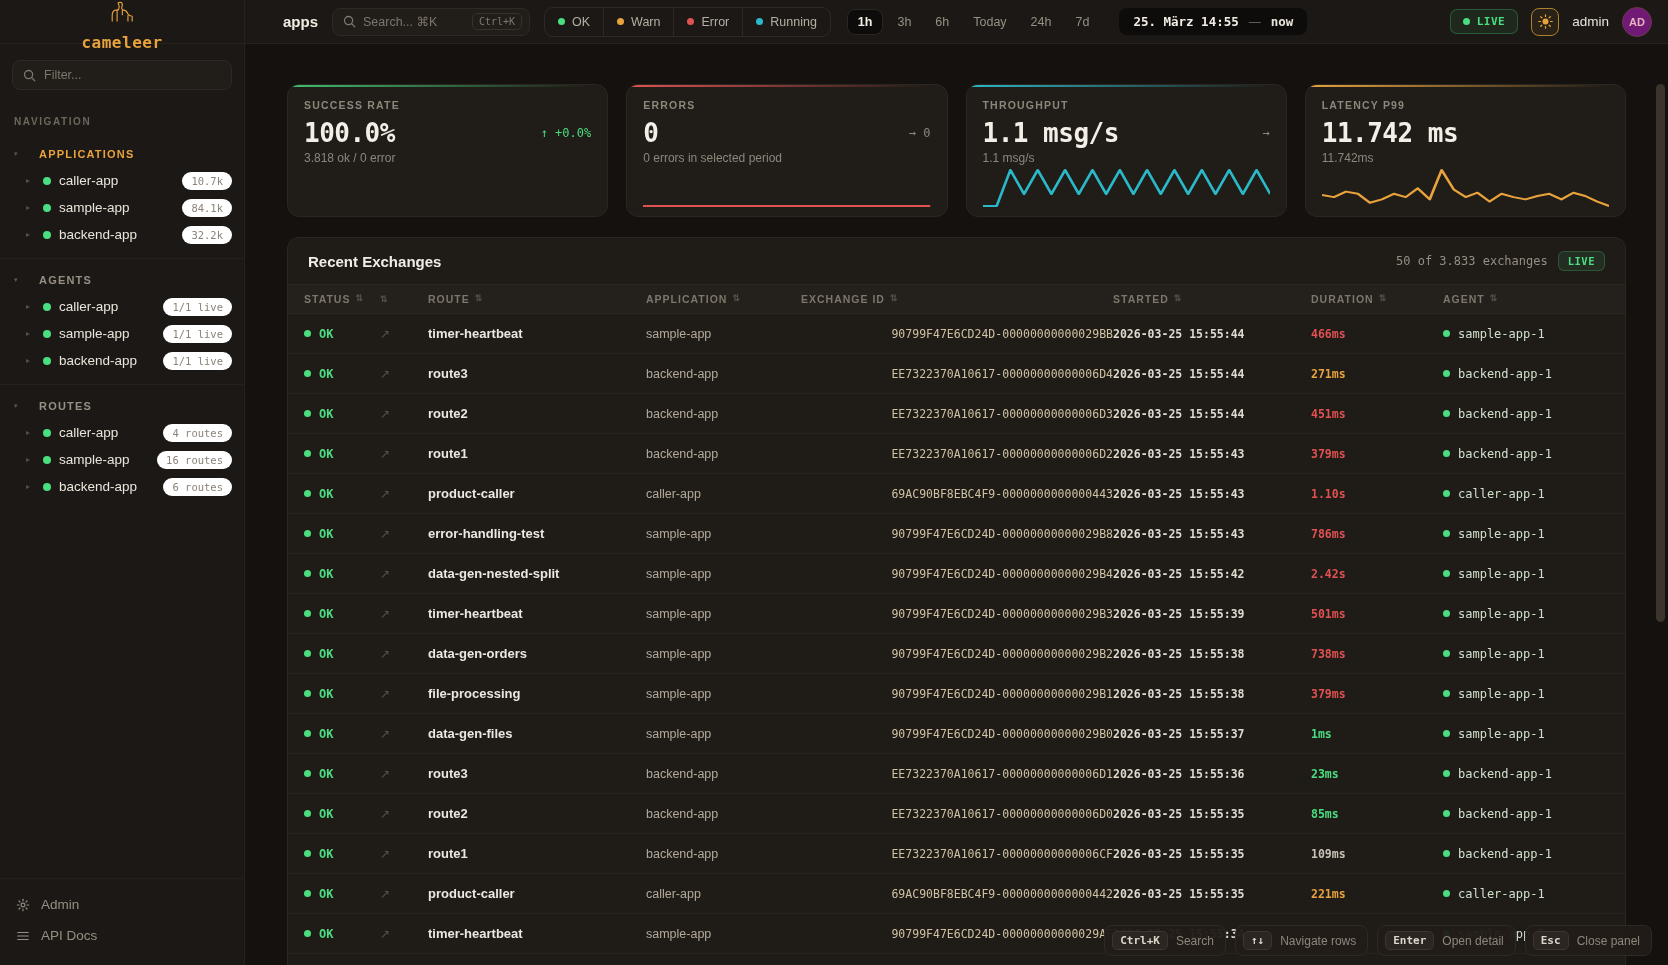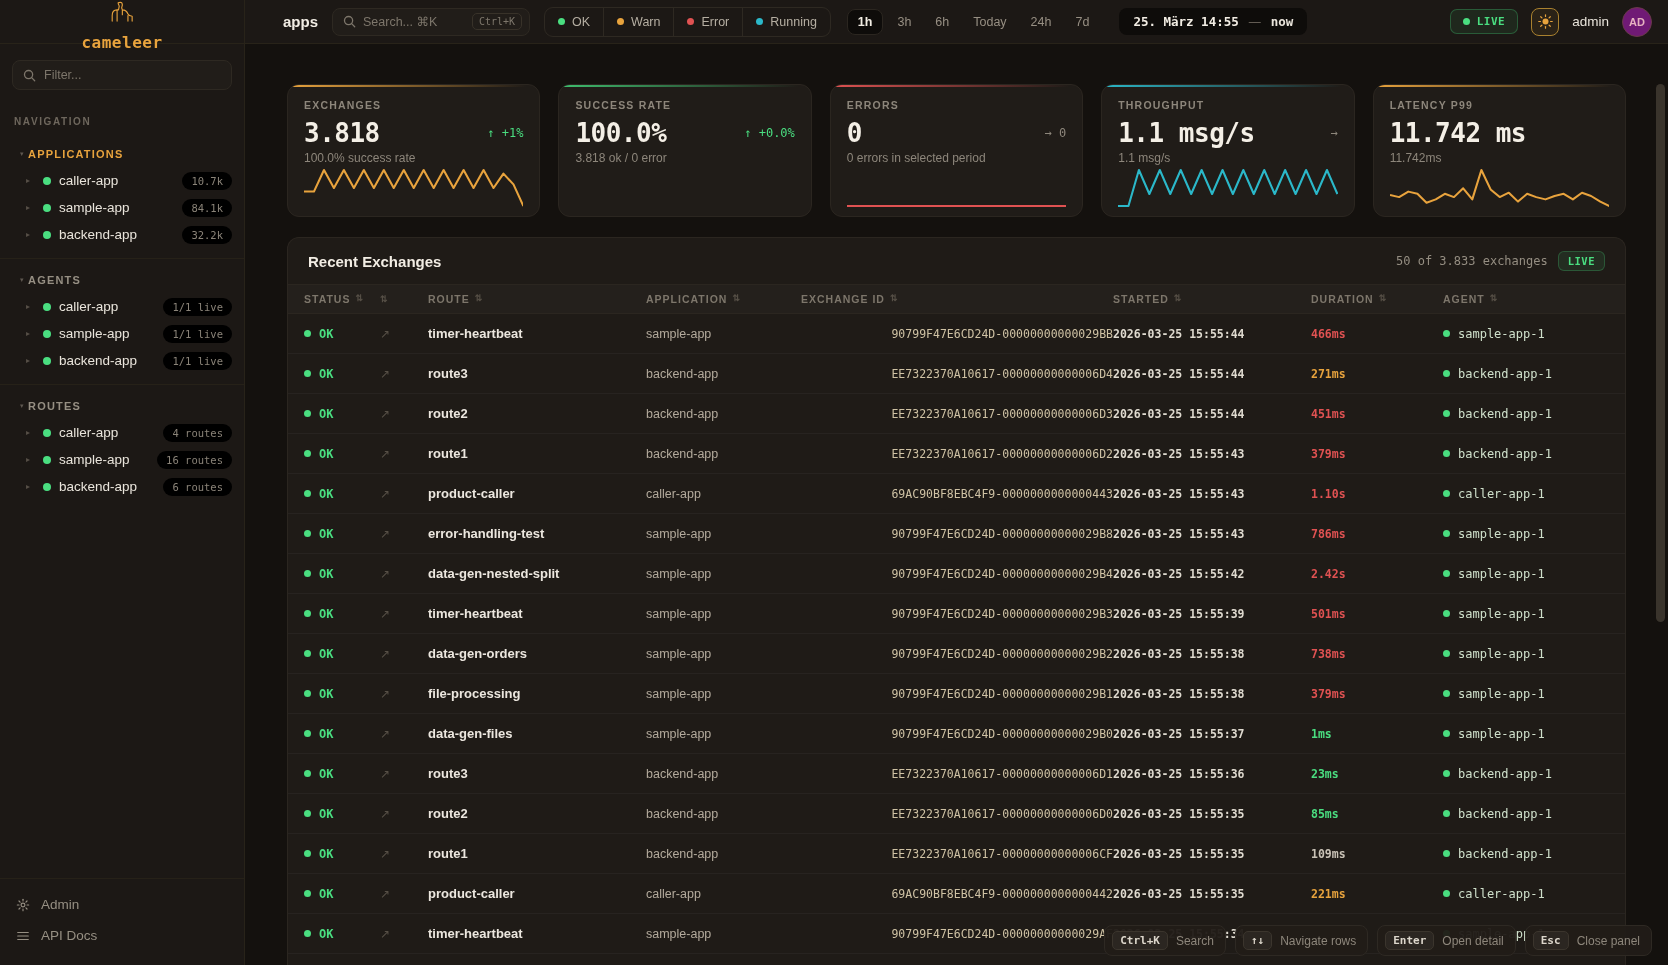--- a/index.html
+++ b/index.html
@@ -11,30 +11,30 @@
 
   
   .sidebar { width:245px; background:#1c1815; border-right:1px solid #282319; display:flex; flex-direction:column; flex-shrink:0; }
   .sidebar-header { height:44px; display:flex; align-items:center; gap:9px; padding:0 14px; border-bottom:1px solid #282319;flex-direction:column; }
   .brand-name { font-family:"DejaVu Sans Mono", monospace; font-weight:bold; font-size:16px; color:#e8a33d; letter-spacing:.5px; }
   .brand-version { font-family:"DejaVu Sans Mono", monospace; font-size:10px; color:#7d766b; margin-left:2px; }
   .filter-box { margin:16px 12px 6px 12px; height:30px; background:#211d19; border:1px solid #2e2922; border-radius:8px; display:flex; align-items:center; gap:8px; padding:0 10px; color:#7d766b; font-size:12.5px; }
   .nav-label { padding:20px 14px 6px 14px; font-size:10px; letter-spacing:1.6px; color:#6e675d; font-weight:bold; }
   .nav-section { padding:8px 0 10px 0; }
   .nav-section + .nav-section { border-top:1px solid #262118; }
-  .section-head { display:flex; align-items:center; gap:0; padding:7px 20px; cursor:default; }
+  .section-head { display:flex; align-items:center; gap:17px; padding:7px 14px; cursor:default; }
   .section-caret { font-size:7px; color:#5f5850; width:8px; }
   .section-title { font-size:11px; font-weight:bold; letter-spacing:1.2px; color:#968f83; }
   .section-title.active { color:#e8a33d; }
   .nav-item { display:flex; align-items:center; gap:8px; padding:6px 12px 6px 26px; height:27px; }
   .item-caret { font-size:8px; color:#564f46; width:9px; }
   .dot { width:8px; height:8px; border-radius:50%; background:#4ade80; flex-shrink:0; }
   .dot.sm { width:7px; height:7px; }
   .item-name { font-size:13.5px; color:#e9e4db; font-weight:500; flex:1; }
-  .item-badge { font-family:"DejaVu Sans Mono", monospace; font-size:10.5px; color:#8a8378; background:#000000; border-radius:9px; padding:3px 9px; }
+  .item-badge { font-family:"DejaVu Sans Mono", monospace; font-size:10.5px; color:#8a8378; background:#ffffff; border-radius:9px; padding:3px 9px; }
   .sidebar-spacer { flex:1; }
   .sidebar-footer { border-top:1px solid #262118; padding:10px 0 14px 0; }
   .footer-item { display:flex; align-items:center; gap:11px; padding:8px 16px; color:#968f83; font-size:13.5px; }
   .footer-item svg { flex-shrink:0; }
 
   
   .main { flex:1; display:flex; flex-direction:column; position:relative; min-width:0; }
   .topbar { height:44px; background:#1c1815; border-bottom:1px solid #282319; display:flex; align-items:center; padding:0 16px 0 38px; gap:14px; flex-shrink:0; }
   .topbar-context { font-weight:bold; font-size:15px; color:#f2ede4; }
   .search-box { width:198px; height:28px; background:#211d19; border:1px solid #2e2922; border-radius:8px; display:flex; align-items:center; gap:7px; padding:0 7px 0 10px; color:#7d766b; font-size:12.5px; }
@@ -315,32 +315,20 @@
           </span>
         </div>
         <span class="user-name">admin</span>
         <div class="avatar">AD</div>
       </div>
     </header>
 
     <div class="content">
       <div class="cards" id="cards">
           <div class="card">
-            <div class="card-accent" style="background: linear-gradient(90deg, rgb(232, 163, 61) 0%, rgba(0, 0, 0, 0) 95%);"></div>
-            <div class="card-label">EXCHANGES</div>
-            <div class="card-valrow">
-              <span class="card-value">3.818</span>
-              <span class="card-delta delta-green">↑ +1%</span>
-            </div>
-            <div class="card-sub">100.0% success rate</div>
-            <div class="card-spark"><svg width="100%" height="42" viewBox="0 0 212 42" preserveAspectRatio="none">
-                <polyline points="0.0,25.6 9.6,25.6 19.3,4.0 28.9,22.0 38.5,4.0 48.2,22.0 57.8,4.0 67.5,22.0 77.1,4.0 86.7,22.0 96.4,4.0 106.0,22.0 115.6,4.0 125.3,22.0 134.9,4.0 144.5,22.0 154.2,4.0 163.8,22.0 173.5,4.0 183.1,22.0 192.7,7.6 202.4,18.4 212.0,40.0" fill="none" stroke="#e8a33d" stroke-width="2" stroke-linejoin="round"></polyline>
-              </svg></div>
-          </div>
-          <div class="card">
             <div class="card-accent" style="background: linear-gradient(90deg, rgb(63, 191, 111) 0%, rgba(0, 0, 0, 0) 95%);"></div>
             <div class="card-label">SUCCESS RATE</div>
             <div class="card-valrow">
               <span class="card-value">100.0%</span>
               <span class="card-delta delta-green">↑ +0.0%</span>
             </div>
             <div class="card-sub">3.818 ok / 0 error</div>
           </div>
           <div class="card">
             <div class="card-accent" style="background: linear-gradient(90deg, rgb(224, 82, 82) 0%, rgba(0, 0, 0, 0) 95%);"></div>

